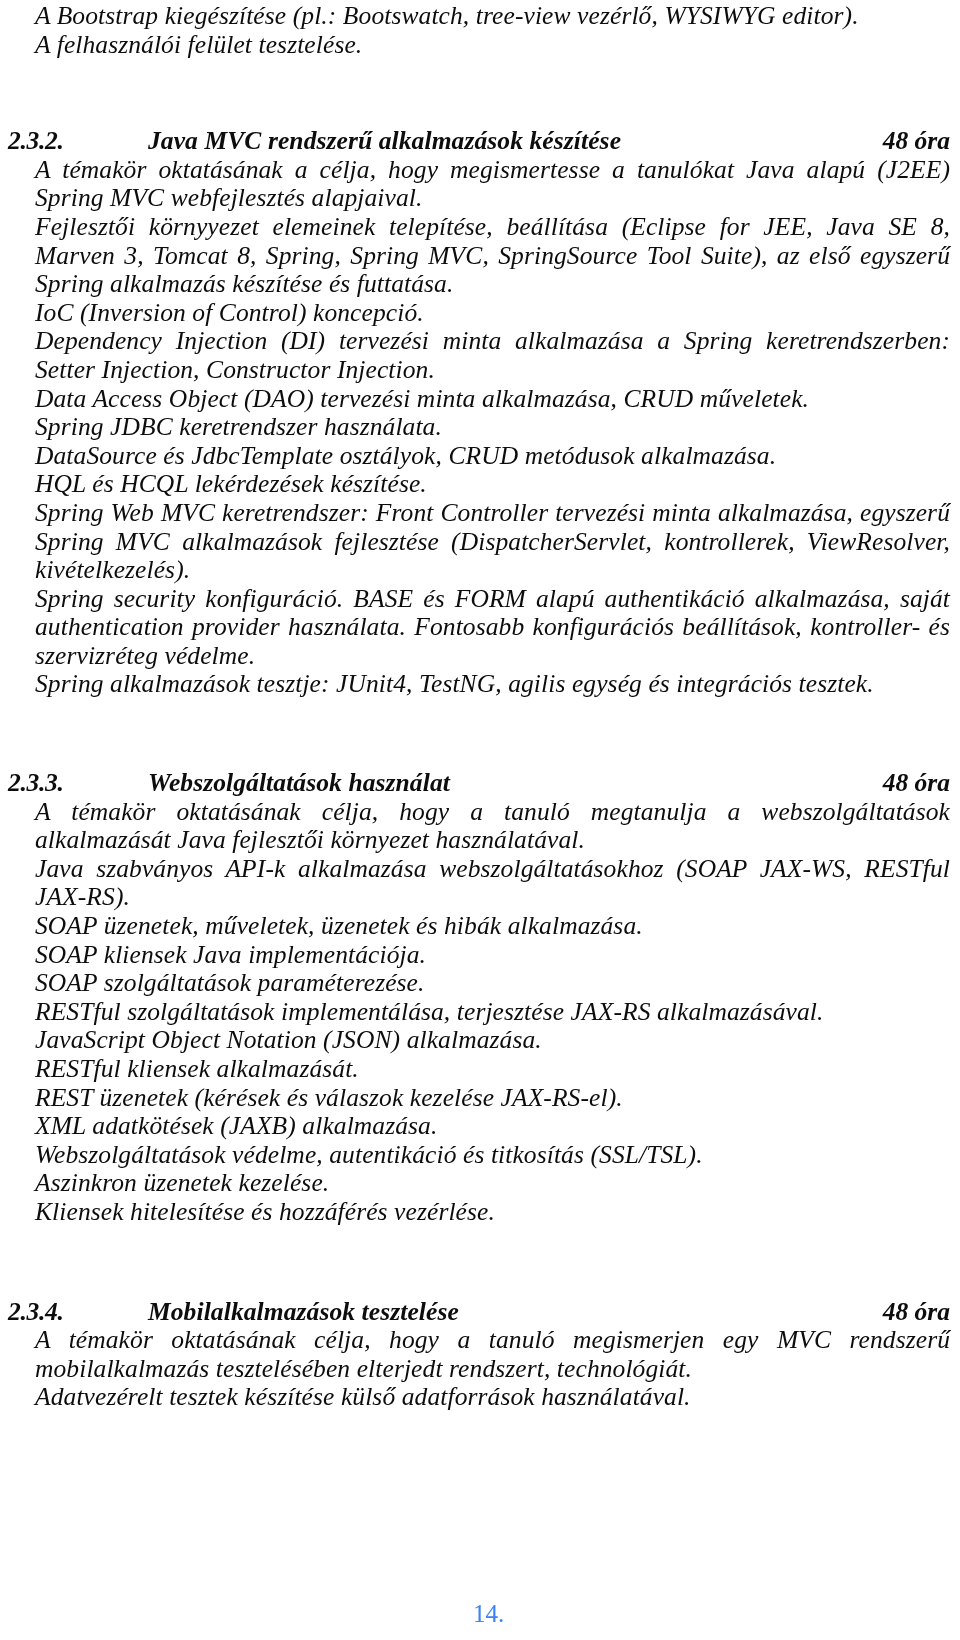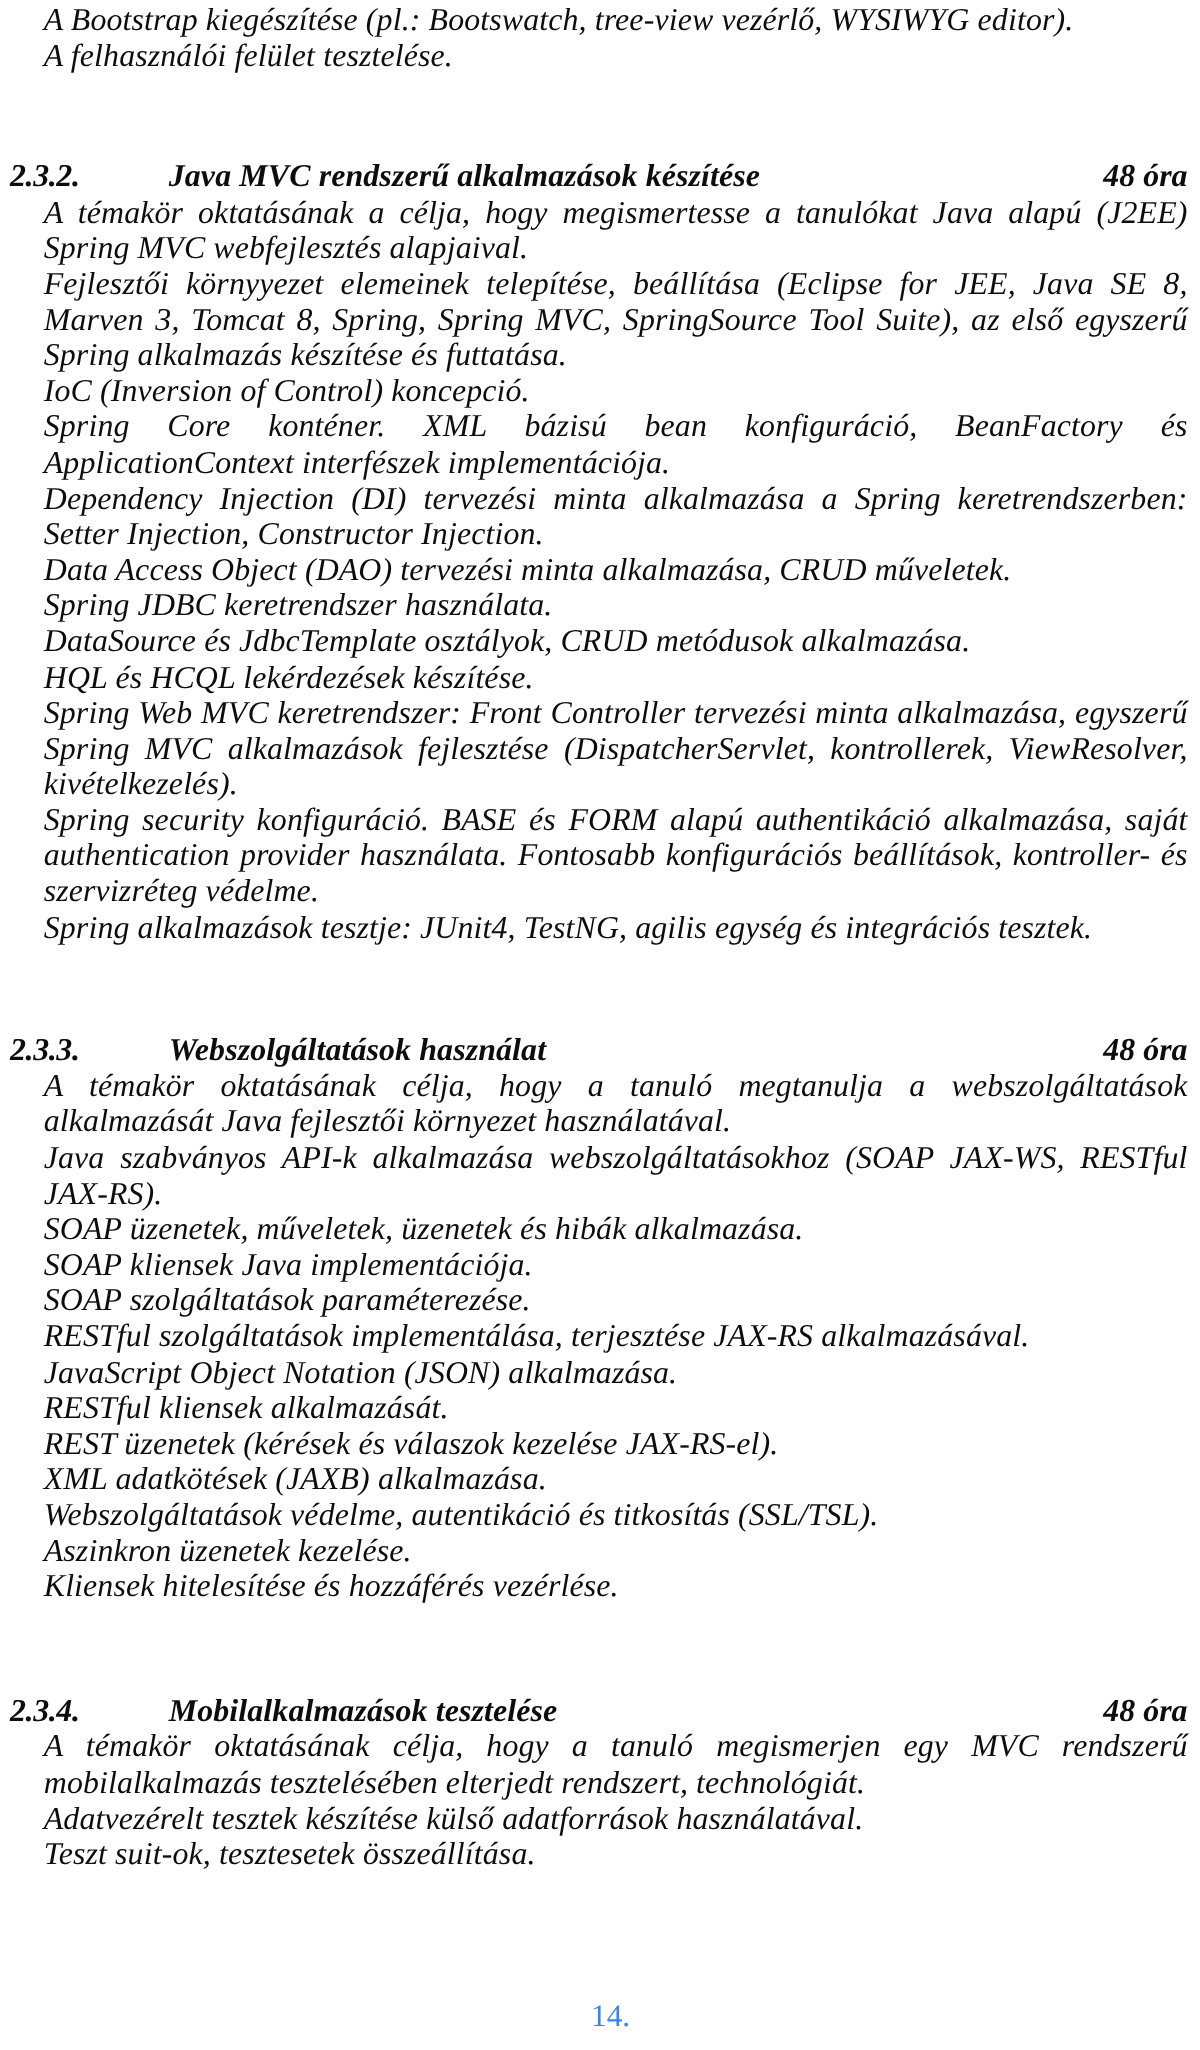--- a/index.html
+++ b/index.html
@@ -46,20 +46,21 @@
     position: relative;
     display: flex;
     align-items: baseline;
     font-weight: bold;
     font-style: italic;
     font-size: 25.5px;
     line-height: 28.6px;
     margin: 0;
     left: -27px;
     width: 942px;
+    gap: 13px;
   }
   .heading .h-num {
     width: 127px;
     flex: 0 0 127px;
     letter-spacing: -0.3px;
   }
   .heading .h-title {
     flex: 1 1 auto;
     letter-spacing: 0.1px;
     margin-top: 16px;
@@ -99,21 +100,20 @@
 
     <div class="heading">
       <span class="h-num">2.3.2.</span>
       <span class="h-title">Java MVC rendszerű alkalmazások készítése</span>
       <span class="h-hours">48 óra</span>
     </div>
 
     <p class="body-line last-left">A témakör oktatásának a célja, hogy megismertesse a tanulókat Java alapú (J2EE) Spring MVC webfejlesztés alapjaival.</p>
     <p class="body-line last-left">Fejlesztői környyezet elemeinek telepítése, beállítása (Eclipse for JEE, Java SE 8, Marven 3, Tomcat 8, Spring, Spring MVC, SpringSource Tool Suite), az első egyszerű Spring alkalmazás készítése és futtatása.</p>
     <p class="body-line last-left">IoC (Inversion of Control) koncepció.</p>
-    <p class="body-line last-left">Spring Core konténer. XML bázisú bean konfiguráció, BeanFactory és ApplicationContext interfészek implementációja.</p>
     <p class="body-line last-left">Dependency Injection (DI) tervezési minta alkalmazása a Spring keretrendszerben: Setter Injection, Constructor Injection.</p>
     <p class="body-line last-left">Data Access Object (DAO) tervezési minta alkalmazása, CRUD műveletek.</p>
     <p class="body-line last-left">Spring JDBC keretrendszer használata.</p>
     <p class="body-line last-left">DataSource és JdbcTemplate osztályok, CRUD metódusok alkalmazása.</p>
     <p class="body-line last-left">HQL és HCQL lekérdezések készítése.</p>
     <p class="body-line last-left">Spring Web MVC keretrendszer: Front Controller tervezési minta alkalmazása, egyszerű Spring MVC alkalmazások fejlesztése (DispatcherServlet, kontrollerek, ViewResolver, kivételkezelés).</p>
     <p class="body-line last-left">Spring security konfiguráció. BASE és FORM alapú authentikáció alkalmazása, saját authentication provider használata. Fontosabb konfigurációs beállítások, kontroller- és szervizréteg védelme.</p>
     <p class="body-line last-left">Spring alkalmazások tesztje: JUnit4, TestNG, agilis egység és integrációs tesztek.</p>
 
     <div class="gap-sec-top"></div>
@@ -141,19 +141,18 @@
     <div class="gap-sec-top2"></div>
 
     <div class="heading">
       <span class="h-num">2.3.4.</span>
       <span class="h-title">Mobilalkalmazások tesztelése</span>
       <span class="h-hours">48 óra</span>
     </div>
 
     <p class="body-line last-left">A témakör oktatásának célja, hogy a tanuló megismerjen egy MVC rendszerű mobilalkalmazás tesztelésében elterjedt rendszert, technológiát.</p>
     <p class="body-line last-left">Adatvezérelt tesztek készítése külső adatforrások használatával.</p>
-    <p class="body-line last-left">Teszt suit-ok, tesztesetek összeállítása.</p>
 
   </div>
 
   <div class="page-number">14.</div>
 
 </div>
 
 </body></html>

